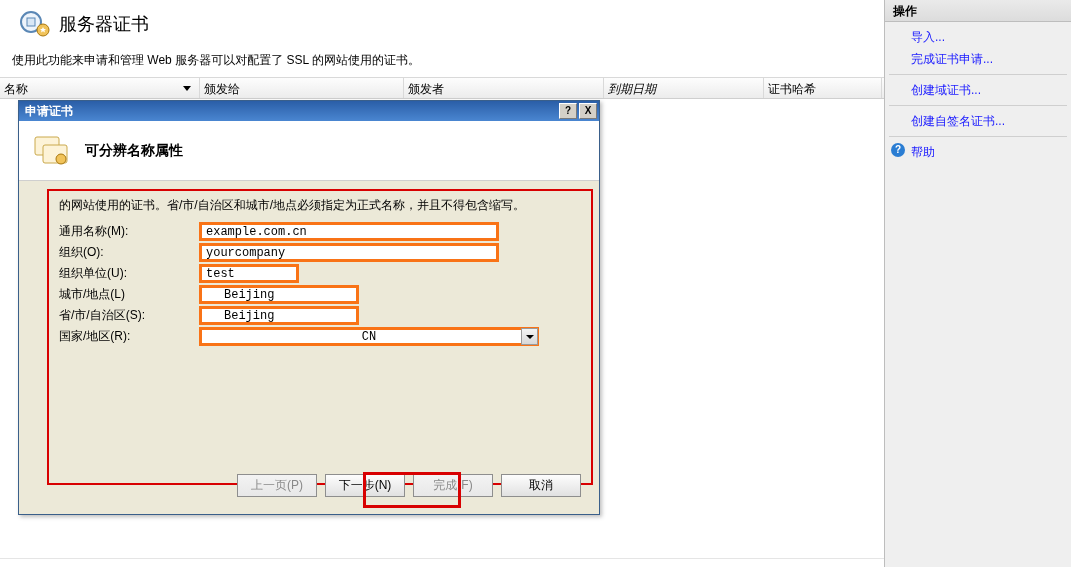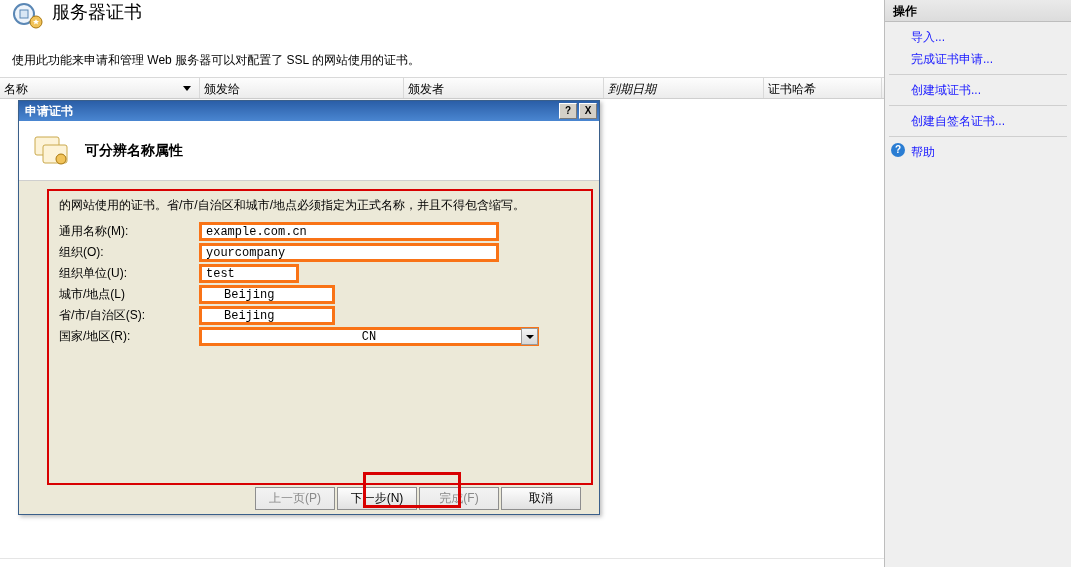--- a/index.html
+++ b/index.html
@@ -3,21 +3,21 @@
 <meta charset="utf-8">
 <style>
   * { box-sizing: border-box; }
   html, body {
     margin: 0; padding: 0; width: 1071px; height: 567px;
     font-family: "Microsoft YaHei", SimSun, Tahoma, Arial, sans-serif;
     font-size: 12px; background: #ffffff; overflow: hidden;
   }
   .root { display: flex; width: 1071px; height: 567px; }
   .main-area { flex: 0 0 884px; height: 567px; position: relative; }
-  .title-row { display: flex; align-items: flex-start; height: 48px; padding-left: 12px; }
+  .title-row { display: flex; align-items: center; height: 48px; padding-left: 12px; margin-left: 7px; }
   .title-row .page-icon { width: 32px; height: 32px; margin-right: 8px; }
   .page-title { font-size: 18px; font-weight: normal; }
   .subtitle { padding: 4px 8px 8px 12px; font-size: 12px; color: #000; }
   .grid-header { display: flex; height: 22px; background: linear-gradient(#fdfdfd,#ececec); border-top: 1px solid #d9d9d9; border-bottom: 1px solid #cfcfcf; }
   .gh-col { border-right: 1px solid #d9d9d9; padding: 3px 4px; position: relative; }
   .gh-col.sortable::after { content:""; position:absolute; right:8px; top:8px; border-left:4px solid transparent; border-right:4px solid transparent; border-top:5px solid #000; }
   .col-name { width: 200px; } .col-issuedto { width: 204px; } .col-issuer { width: 200px; }
   .col-expiry { width: 160px; font-style: italic; } .col-hash { width: 118px; }
   .grid-body { height: 460px; background: #fff; border-bottom: 1px solid #e5e5e5; }
   .side-pane { flex: 0 0 187px; height: 567px; background: #efefef; border-left: 1px solid #bdbdbd; position: relative; }
@@ -37,26 +37,26 @@
   .dlg-header { display:flex; align-items:center; height:60px; padding: 8px 14px; background:#fff; border-bottom:1px solid #cfcfcf; }
   .dlg-header .hdr-icon { width:42px; height:36px; margin-right:10px; }
   .dlg-header .hdr-text { font-size:14px; font-weight:bold; }
 
   .red-box { position:absolute; left:28px; top:88px; width:546px; height:296px; border:2px solid #d80000; pointer-events:none; }
   .desc-line { position:absolute; left:40px; top:96px; font-size:12px; }
   .form-area { position:absolute; left:40px; top:120px; width:520px; }
   .form-row { display:flex; align-items:center; height:21px; margin-bottom:0px; }
   .form-label { width:140px; font-size:12px; }
   .form-input { height:19px; border:3px solid #f97316; background:#fff; font-family: "Courier New", monospace; font-size:12px; padding: 1px 4px; }
-  .w300 { width:300px; } .w100 { width:100px; } .w160 { width:136px;padding-left:22px; }
+  .w300 { width:300px; } .w100 { width:100px; } .w160 { width:160px;padding-left:22px; }
   .combo { position: relative; }
   .combo .combo-btn { position:absolute; right:1px; top:1px; width:17px; height:17px; background: linear-gradient(#f4f4f4,#d8d8d8); border:1px solid #9a9a9a; display:flex; align-items:center; justify-content:center; }
   .combo .combo-btn svg { width:8px; height:8px; }
 
-  .dlg-buttons { position:absolute; bottom:4px; right:18px; display:flex; gap:2px; }
+  .dlg-buttons { position:absolute; bottom:17px; right:18px; display:flex; gap:8px; }
   .dlg-btn { min-width:80px; height:23px; padding: 0 10px; font-size:12px; background: linear-gradient(#fdfdfd,#e1e1e1); border:1px solid #8e8e8e; cursor:pointer; }
   .dlg-btn:disabled { color:#8a8a8a; cursor:default; background: linear-gradient(#f3f3f3,#e8e8e8); }
   .red-box-btn { position:absolute; bottom:6px; left:344px; width:98px; height:36px; border:3px solid #d80000; pointer-events:none; }
 
   .c-cut { position:absolute; left:18px; top:123px; font-size:12px; color:#000; }
 </style>
 </head>
 <body>
 
 <div class="root">

